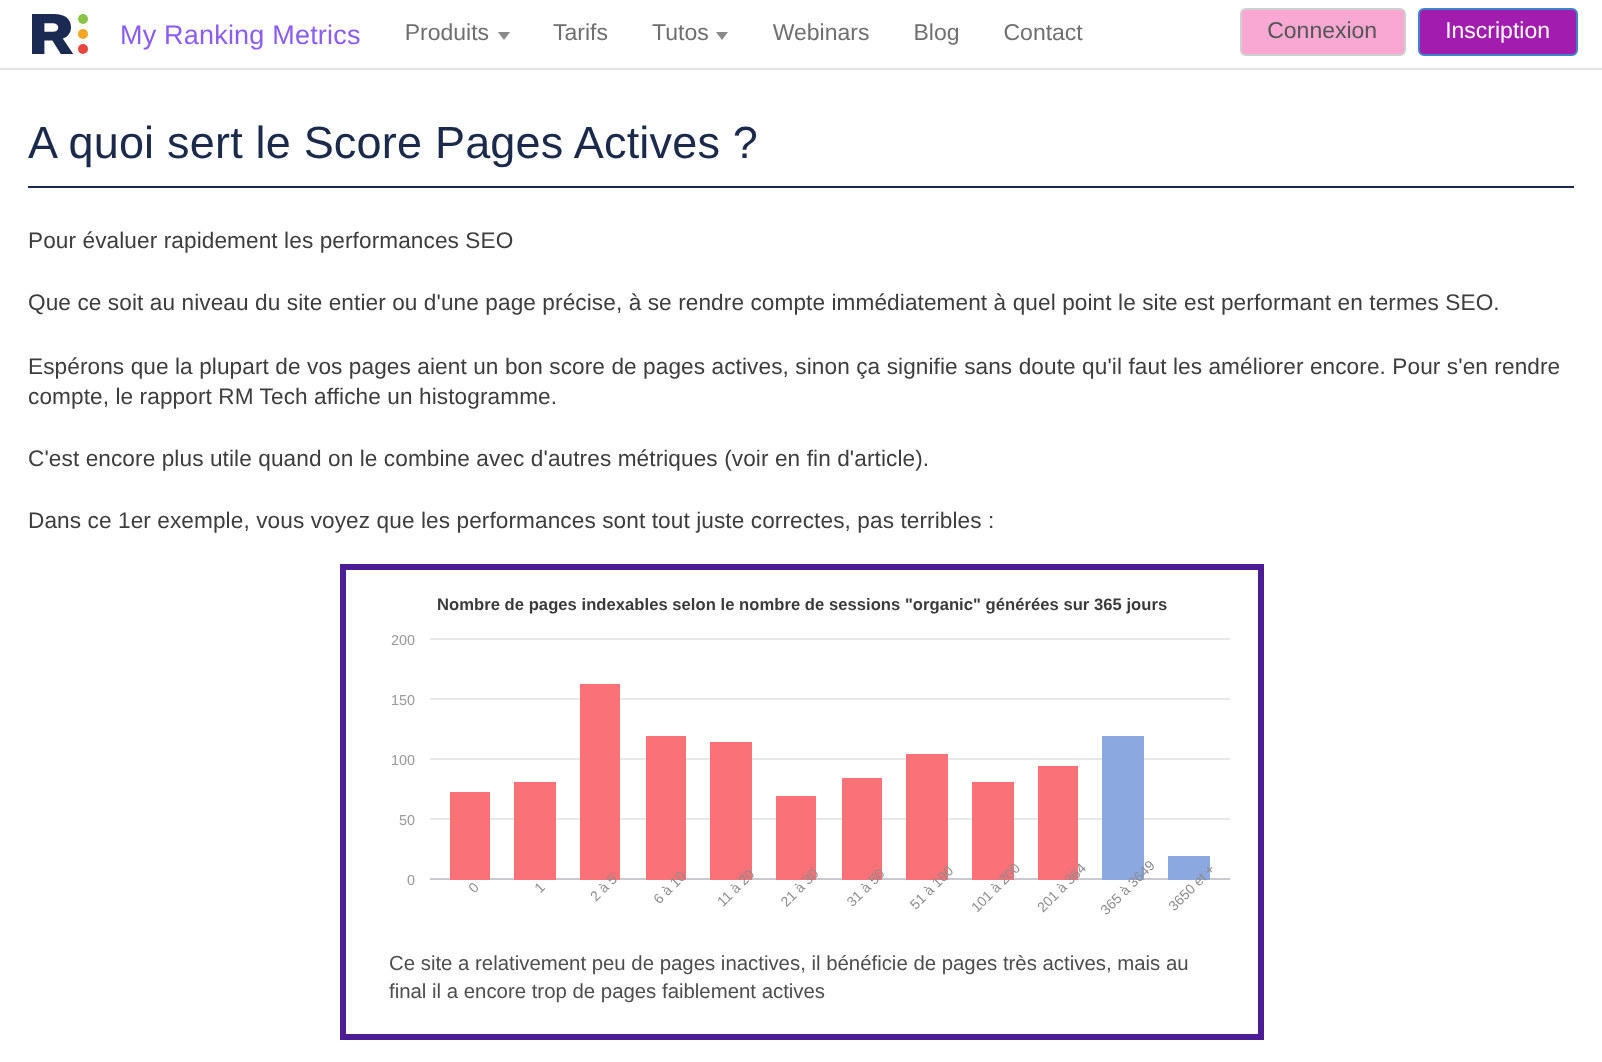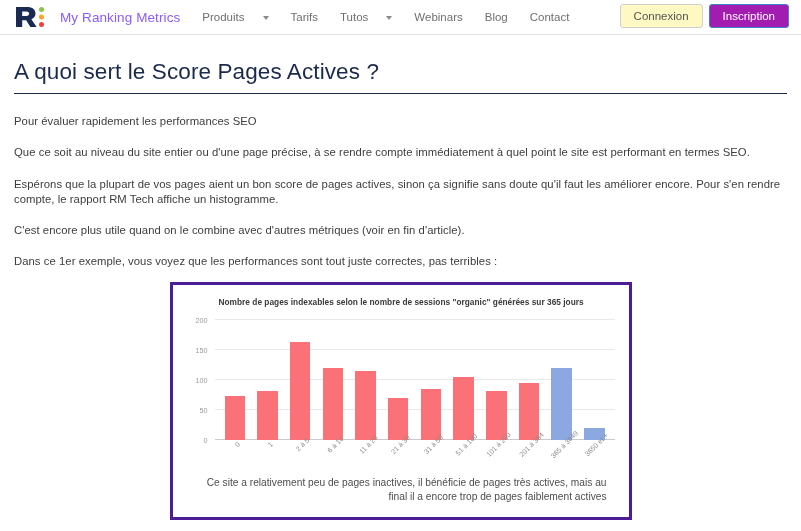--- a/index.html
+++ b/index.html
@@ -41,21 +41,21 @@
     align-items: center;
     gap: 22px;
   }
   .nav-link {
     font-size: 11.5px;
     color: #6f6f6f;
     white-space: nowrap;
     cursor: pointer;
     display: inline-flex;
     align-items: center;
-    gap: 18px;
+    gap: 4px;
   }
   .caret {
     display: inline-block;
     width: 0; height: 0;
     border-left: 3.5px solid transparent;
     border-right: 3.5px solid transparent;
     border-top: 4px solid #8a8a8a;
     position: relative;
     top: 1px;
   }
@@ -63,21 +63,21 @@
     position: absolute;
     right: 12px;
     top: 4px;
     display: flex;
     align-items: center;
     gap: 6px;
   }
   .btn-outline {
     font-size: 11.5px;
     color: #555;
-    background: #fef9c3;
+    background: #f9a8d4;
     border: 1px solid #cfcfcf;
     border-radius: 3px;
     padding: 5px 13px;
     cursor: pointer;
     white-space: nowrap;
     font-family: "Liberation Sans", sans-serif;
     margin-left: 43px;
   }
   .btn-primary {
     font-size: 11.5px;
@@ -199,21 +199,21 @@
     left: 50%;
     transform: translateX(-50%) rotate(-45deg);
     transform-origin: center top;
     font-size: 7px;
     color: #8c8c8c;
     white-space: nowrap;
   }
   .figcaption {
     font-size: 10.2px;
     color: #4d4d4d;
-    text-align: right;
+    text-align: left;
     line-height: 1.45;
     margin: 14px 14px 4px 14px;
   }
   .bottom-para {
     font-size: 11.3px;
     color: #3d3d3d;
     line-height: 1.35;
     margin: 13px 0 0 0;
   }
 </style>

